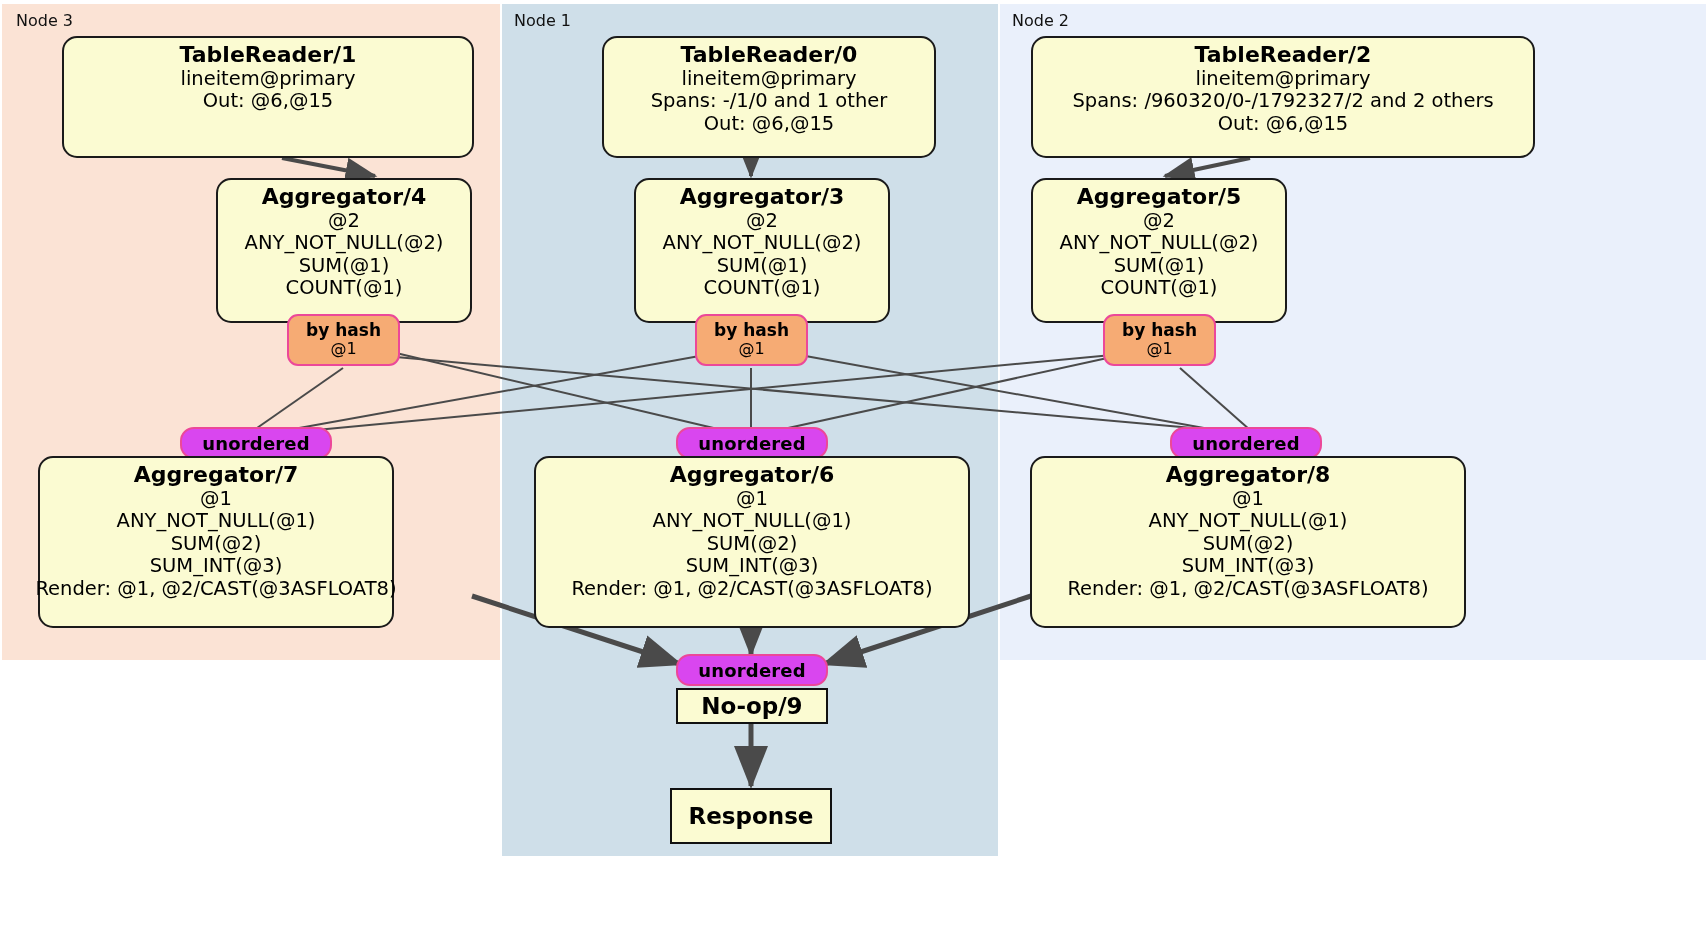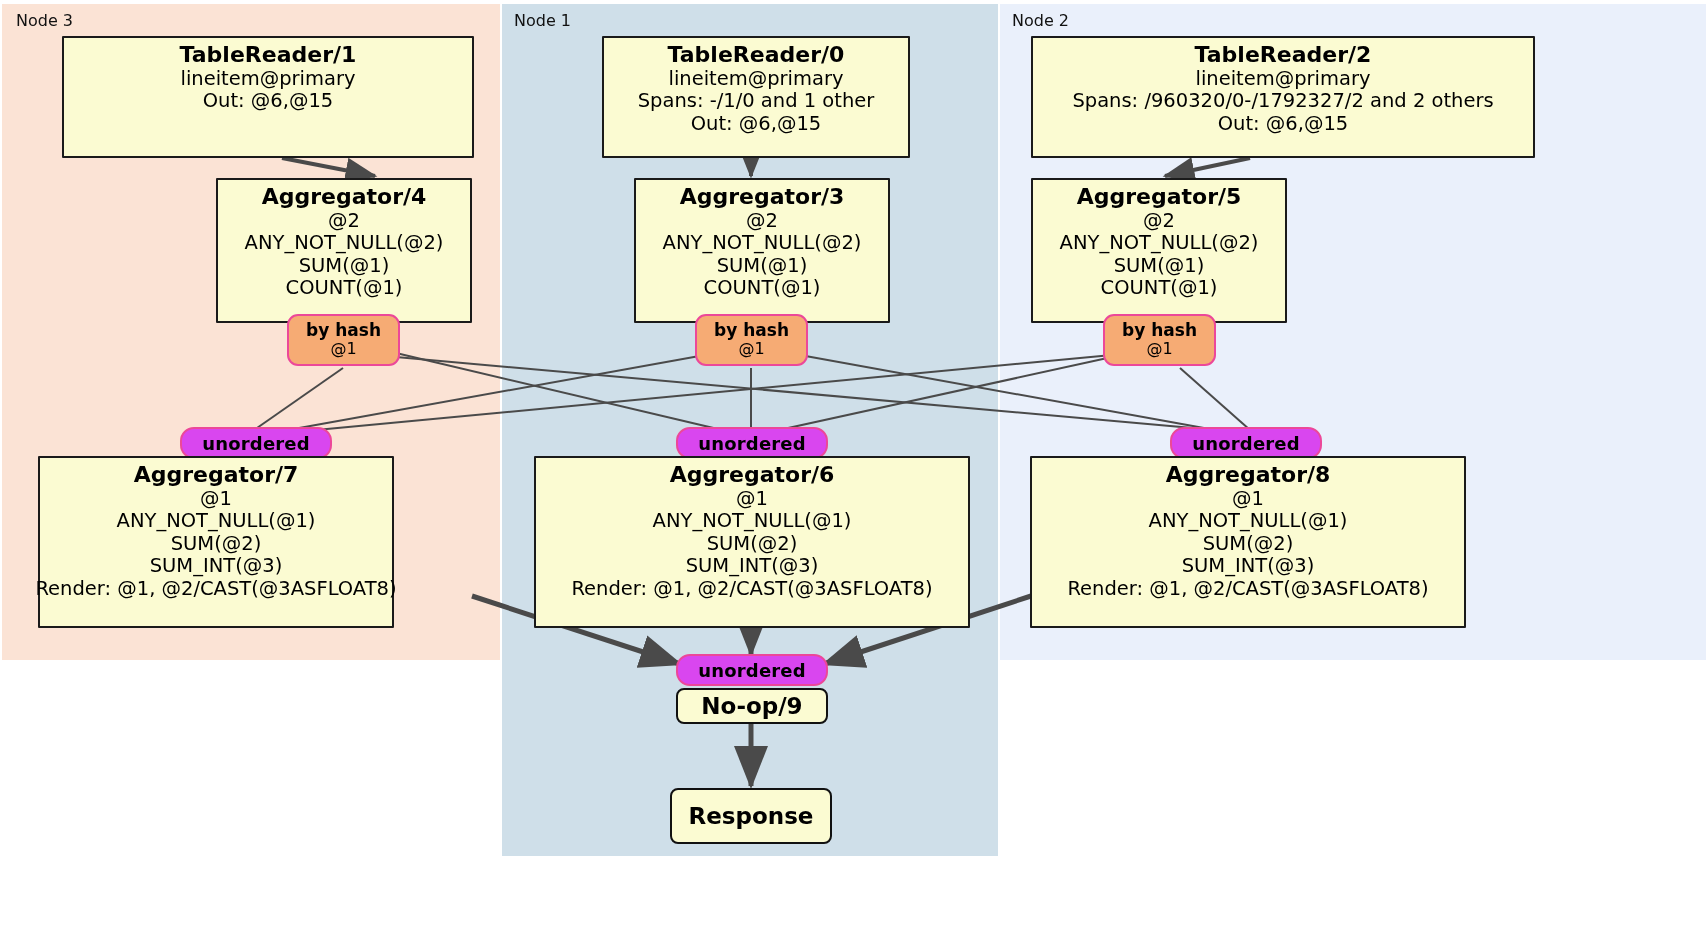--- a/index.html
+++ b/index.html
@@ -2,33 +2,33 @@
 <html><head>
 <meta charset="utf-8">
 <style>
   html,body{margin:0;padding:0;background:#ffffff;}
   #stage{position:relative;width:1708px;height:940px;overflow:hidden;
          font-family:"DejaVu Sans","Liberation Sans",sans-serif;}
   .panel{position:absolute;box-sizing:border-box;}
   .panel-label{position:absolute;font-size:16px;color:#111;white-space:nowrap;}
   svg.edges{position:absolute;left:0;top:0;width:1708px;height:940px;pointer-events:none;}
   .box{position:absolute;box-sizing:border-box;background:#fbfbd2;border:2px solid #1a1a1a;
-       border-radius:1px;text-align:center;padding:4px 8px 6px 8px;
+       border-radius:15px;text-align:center;padding:4px 8px 6px 8px;
        display:flex;flex-direction:column;justify-content:flex-start;align-items:center;}
   .box .ttl{font-weight:bold;font-size:22px;line-height:1.18;color:#000;}
   .box .ln{font-size:19.5px;line-height:1.15;color:#000;white-space:nowrap;}
   .pill{position:absolute;box-sizing:border-box;border:2px solid #ec4899;border-radius:13px;
         display:flex;flex-direction:column;align-items:center;justify-content:center;}
   .pill.unordered{background:#d946ef;border-radius:14px;}
   .pill.unordered .t{font-weight:bold;font-size:18px;color:#000;letter-spacing:.2px;}
   .pill.hash{background:#f6ab74;border-radius:11px;}
   .pill.hash .t{font-weight:bold;font-size:17px;color:#000;line-height:1.1;}
   .pill.hash .s{font-size:16px;color:#000;line-height:1.15;}
   .smallbox{position:absolute;box-sizing:border-box;background:#fbfbd2;border:2px solid #111;
-            border-radius:8px;display:flex;align-items:center;justify-content:center;}
+            border-radius:0;display:flex;align-items:center;justify-content:center;}
   .smallbox .t{font-weight:bold;font-size:23px;color:#000;}
 </style>
 </head>
 <body>
 
 <div id="stage">
 
   <div class="panel" style="left:2px;top:4px;width:498px;height:656px;background:#fbe3d5;"></div>
   <div class="panel" style="left:502px;top:4px;width:496px;height:852px;background:#cfdfe9;"></div>
   <div class="panel" style="left:1000px;top:4px;width:706px;height:656px;background:#eaf0fb;"></div>
@@ -69,21 +69,21 @@
 
     <path d="M751,722 L751,786" stroke="#4a4a4a" stroke-width="5" fill="none" marker-end="url(#ahs)"></path>
   </svg>
 
   <div class="box" style="left:62px;top:36px;width:412px;height:122px;">
     <div class="ttl">TableReader/1</div>
     <div class="ln">lineitem@primary</div>
     <div class="ln">Out: @6,@15</div>
   </div>
 
-  <div class="box" style="left:602px;top:36px;width:308px;height:122px;">
+  <div class="box" style="left:602px;top:36px;width:334px;height:122px;">
     <div class="ttl">TableReader/0</div>
     <div class="ln">lineitem@primary</div>
     <div class="ln">Spans: -/1/0 and 1 other</div>
     <div class="ln">Out: @6,@15</div>
   </div>
 
   <div class="box" style="left:1031px;top:36px;width:504px;height:122px;">
     <div class="ttl">TableReader/2</div>
     <div class="ln">lineitem@primary</div>
     <div class="ln">Spans: /960320/0-/1792327/2 and 2 others</div>

